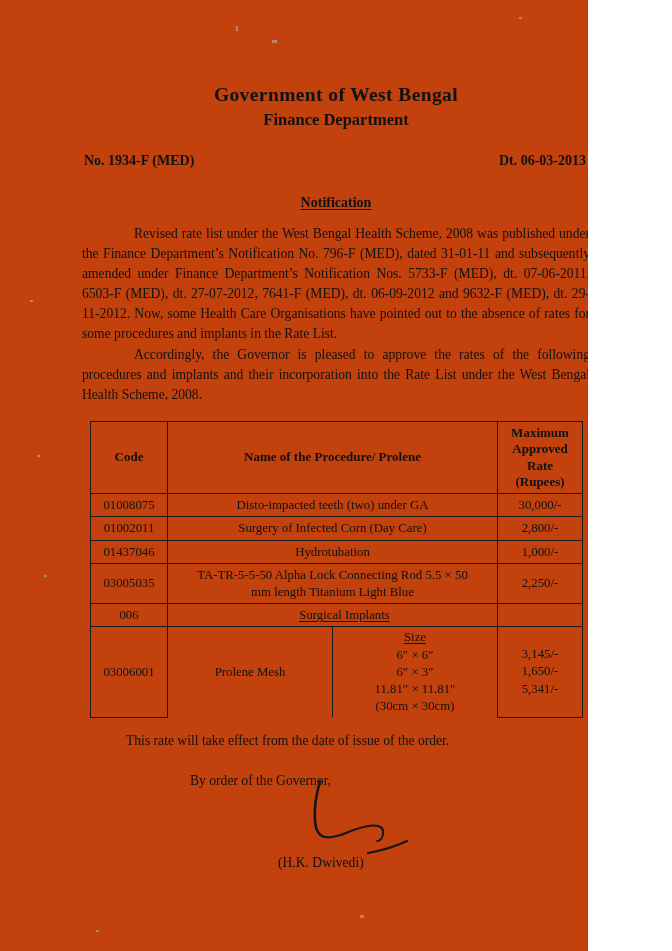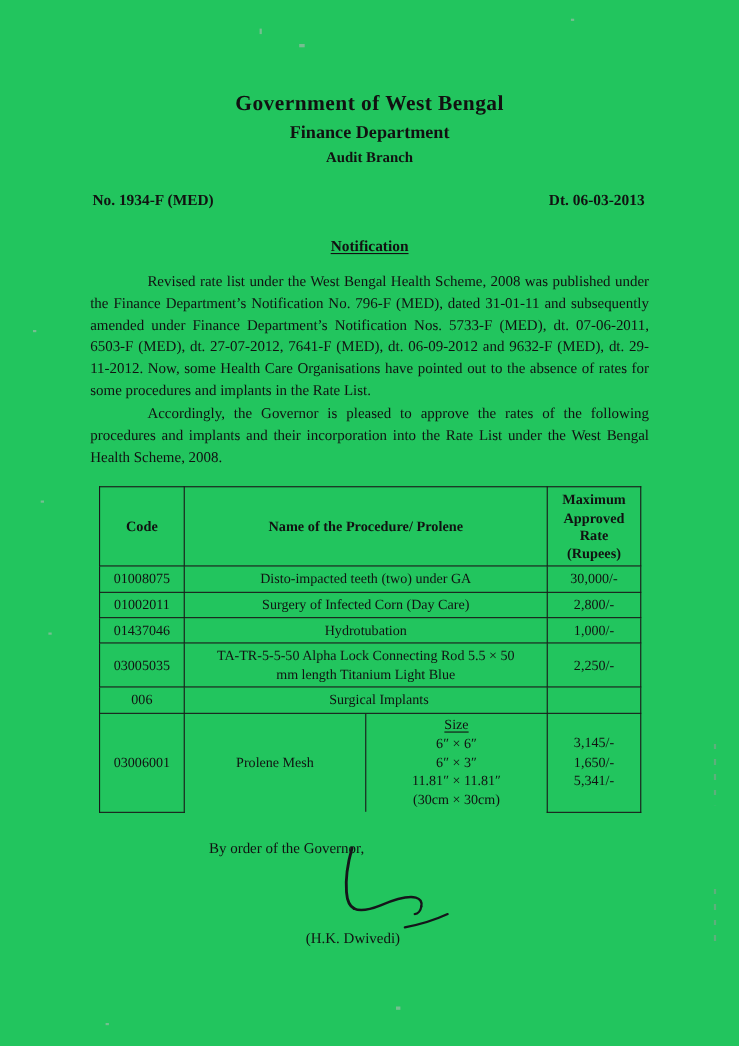--- a/index.html
+++ b/index.html
@@ -6,23 +6,23 @@
     margin: 0;
     padding: 0;
     background: #ffffff;
   }
   body {
     font-family: "Liberation Serif", "DejaVu Serif", serif;
     color: #111111;
   }
   .page {
     position: relative;
-    width: 672px;
+    width: 588px;
     height: 951px;
-    background: #22c55e;
+    background: #c2410c;
     overflow: hidden;
   }
   
   .speck {
     position: absolute;
     background: #b9b9b9;
     opacity: .55;
   }
   .edge-dashes {
     position: absolute;
@@ -137,20 +137,21 @@
   .cell-pad-tall { padding-top: 9px; padding-bottom: 9px; }
   .cell-pad-mid  { padding-top: 7px; padding-bottom: 7px; }
   .hdr-cellbox   { padding-top: 8px; padding-bottom: 8px; }
 
   .section-row td {
     font-weight: bold;
     padding-top: 5px;
     padding-bottom: 5px;
   }
   .section-label {
+    text-decoration: underline;
     text-underline-offset: 2px;
     margin-left: 24px;
   }
   .code-bold { font-weight: bold; }
 
   
   .inner-split {
     padding: 0 !important;
     border: 0 !important;
   }
@@ -229,21 +230,20 @@
   <div class="speck" style="left:360px; top:915px; width:4px; height:3px;"></div>
   <div class="speck" style="left:96px; top:930px; width:3px; height:2px;"></div>
   <div class="edge-dashes" style="left:649px; top:676px; height:56px;"></div>
   <div class="edge-dashes" style="left:649px; top:808px; height:52px;"></div>
 
   <div class="content">
 
     <div class="hdr">
       <div class="hdr-gov">Government of West Bengal</div>
       <div class="hdr-dept">Finance Department</div>
-      <div class="hdr-branch">Audit Branch</div>
     </div>
 
     <div class="refline">
       <span class="ref-no">No. 1934-F (MED)</span>
       <span class="ref-dt">Dt. 06-03-2013</span>
     </div>
 
     <div class="notif-title">Notification</div>
 
     <div class="body-wrap">
@@ -329,20 +329,21 @@
               <div>3,145/-</div>
               <div>1,650/-</div>
               <div>5,341/-</div>
             </td>
           </tr>
 
         </tbody>
       </table>
     </div>
 
+    <div class="effect-line">This rate will take effect from the date of issue of the order.</div>
 
     <div class="sign-block">
       <div class="by-order">By order of the Governor,</div>
 
       <div class="sig-area">
         <svg class="sig-svg" width="180" height="80" viewBox="0 0 180 80">
           <g fill="none" stroke="#15151a" stroke-linecap="round" stroke-linejoin="round">
             <path d="M62 2 C58 16, 56 30, 57 42 C57.6 50, 60 55, 64 57" stroke-width="2.6"></path>
             <path d="M64 57 C70 60, 78 58, 88 54 C100 49, 112 45, 120 47 C124 48, 126 51, 125 55" stroke-width="2.2"></path>
             <path d="M125 55 C124.5 59, 122 62, 119 62" stroke-width="2"></path>

